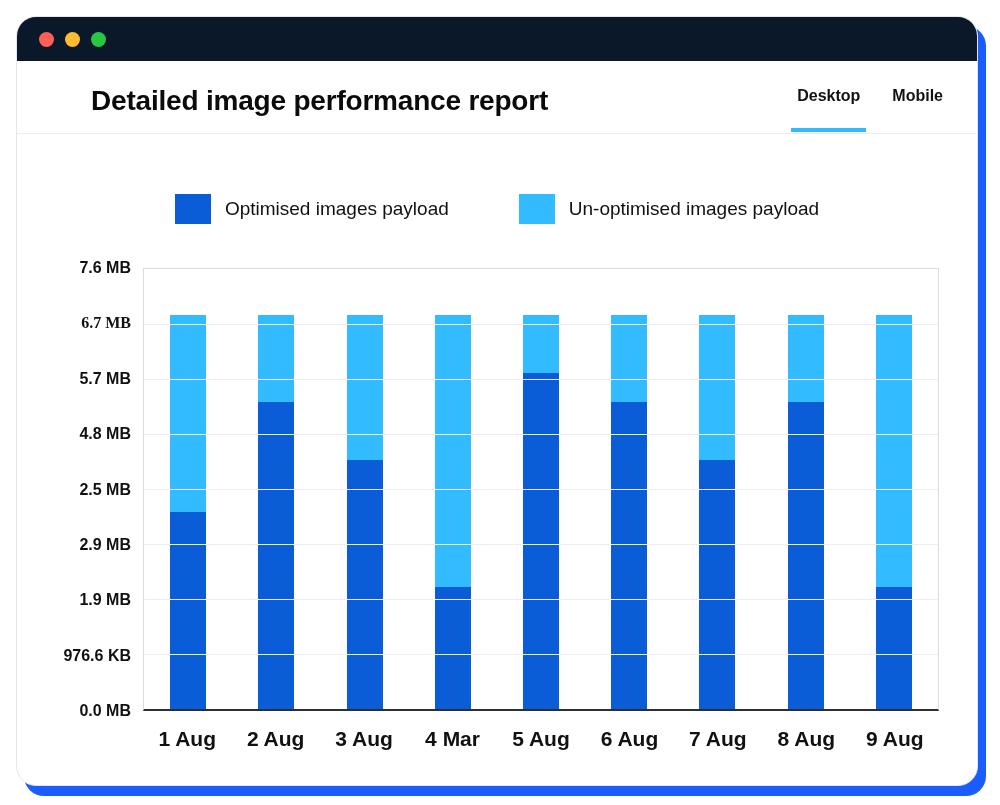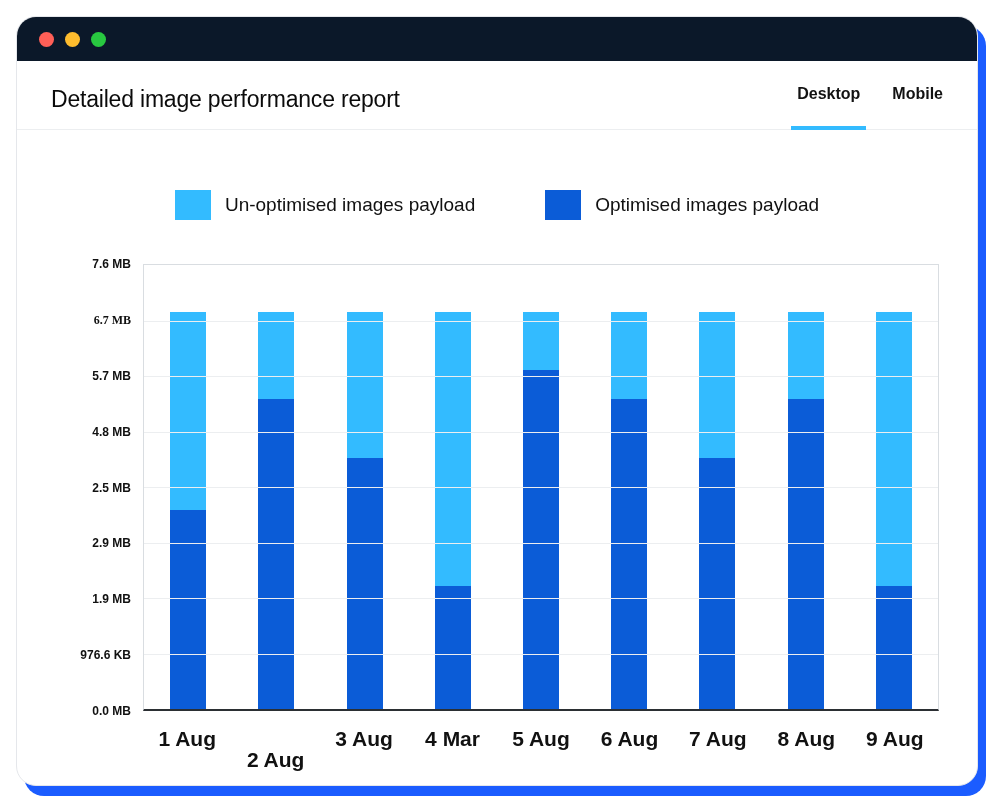--- a/index.html
+++ b/index.html
@@ -39,24 +39,25 @@
   .dot.green { background: #28c840; }
 
   .header {
     display: flex;
     align-items: center;
     justify-content: space-between;
     padding: 24px 34px 16px 34px;
     border-bottom: 1px solid #eceef0;
   }
   .title {
-    font-size: 23px;
-    font-weight: 400;
+    font-size: 28px;
+    font-weight: 700;
     color: #0b0b0b;
     letter-spacing: -0.2px;
+    margin-left: 40px;
   }
   .tabs {
     display: flex;
     gap: 32px;
   }
   .tab {
     font-size: 16px;
     font-weight: 700;
     color: #121212;
     padding-bottom: 10px;
@@ -124,21 +125,21 @@
     position: absolute;
     left: 0;
     top: 10px;
     bottom: 46px;
     width: 88px;
   }
   .y-tick {
     position: absolute;
     right: 8px;
     transform: translateY(50%);
-    font-size: 12px;
+    font-size: 16px;
     font-weight: 700;
     color: #111;
     white-space: nowrap;
   }
   .x-axis {
     position: absolute;
     left: 92px;
     right: 4px;
     bottom: 0;
     height: 40px;
@@ -182,26 +183,26 @@
   <div class="header">
     <h1 class="title">Detailed image performance report</h1>
     <div class="tabs">
       <div class="tab active">Desktop</div>
       <div class="tab">Mobile</div>
     </div>
   </div>
 
   <div class="legend">
     <div class="legend-item">
+      <div class="swatch sw-opt"></div>
+      <span class="legend-label">Optimised images payload</span>
+    </div>
+    <div class="legend-item">
       <div class="swatch sw-unopt"></div>
       <span class="legend-label">Un-optimised images payload</span>
-    </div>
-    <div class="legend-item">
-      <div class="swatch sw-opt"></div>
-      <span class="legend-label">Optimised images payload</span>
     </div>
   </div>
 
   <div class="chart-wrap">
     <div class="chart">
       <div class="y-axis" id="y-axis">
           <div class="y-tick" style="bottom: 0%;">0.0 MB</div>
           <div class="y-tick" style="bottom: 12.5%;">976.6 KB</div>
           <div class="y-tick" style="bottom: 25%;">1.9 MB</div>
           <div class="y-tick" style="bottom: 37.5%;">2.9 MB</div>
@@ -253,21 +254,21 @@
       <div class="grid-line" style="top: 87.5%;"></div>
           <div class="grid-line" style="top: 75%;"></div>
           <div class="grid-line" style="top: 62.5%;"></div>
           <div class="grid-line" style="top: 50%;"></div>
           <div class="grid-line" style="top: 37.5%;"></div>
           <div class="grid-line" style="top: 25%;"></div>
           <div class="grid-line" style="top: 12.5%;"></div>
         </div>
       <div class="x-axis" id="x-axis">
           <div class="x-tick" style="left: 5.55556%;">1 Aug</div>
-          <div class="x-tick" style="left: 16.6667%; margin-top: 21px;">2 Aug</div>
+          <div class="x-tick" style="left: 16.6667%;">2 Aug</div>
           <div class="x-tick" style="left: 27.7778%;">3 Aug</div>
           <div class="x-tick" style="left: 38.8889%;">4 Mar</div>
           <div class="x-tick" style="left: 50%;">5 Aug</div>
           <div class="x-tick" style="left: 61.1111%;">6 Aug</div>
           <div class="x-tick" style="left: 72.2222%;">7 Aug</div>
           <div class="x-tick" style="left: 83.3333%;">8 Aug</div>
           <div class="x-tick" style="left: 94.4444%;">9 Aug</div>
         </div>
     </div>
   </div>

